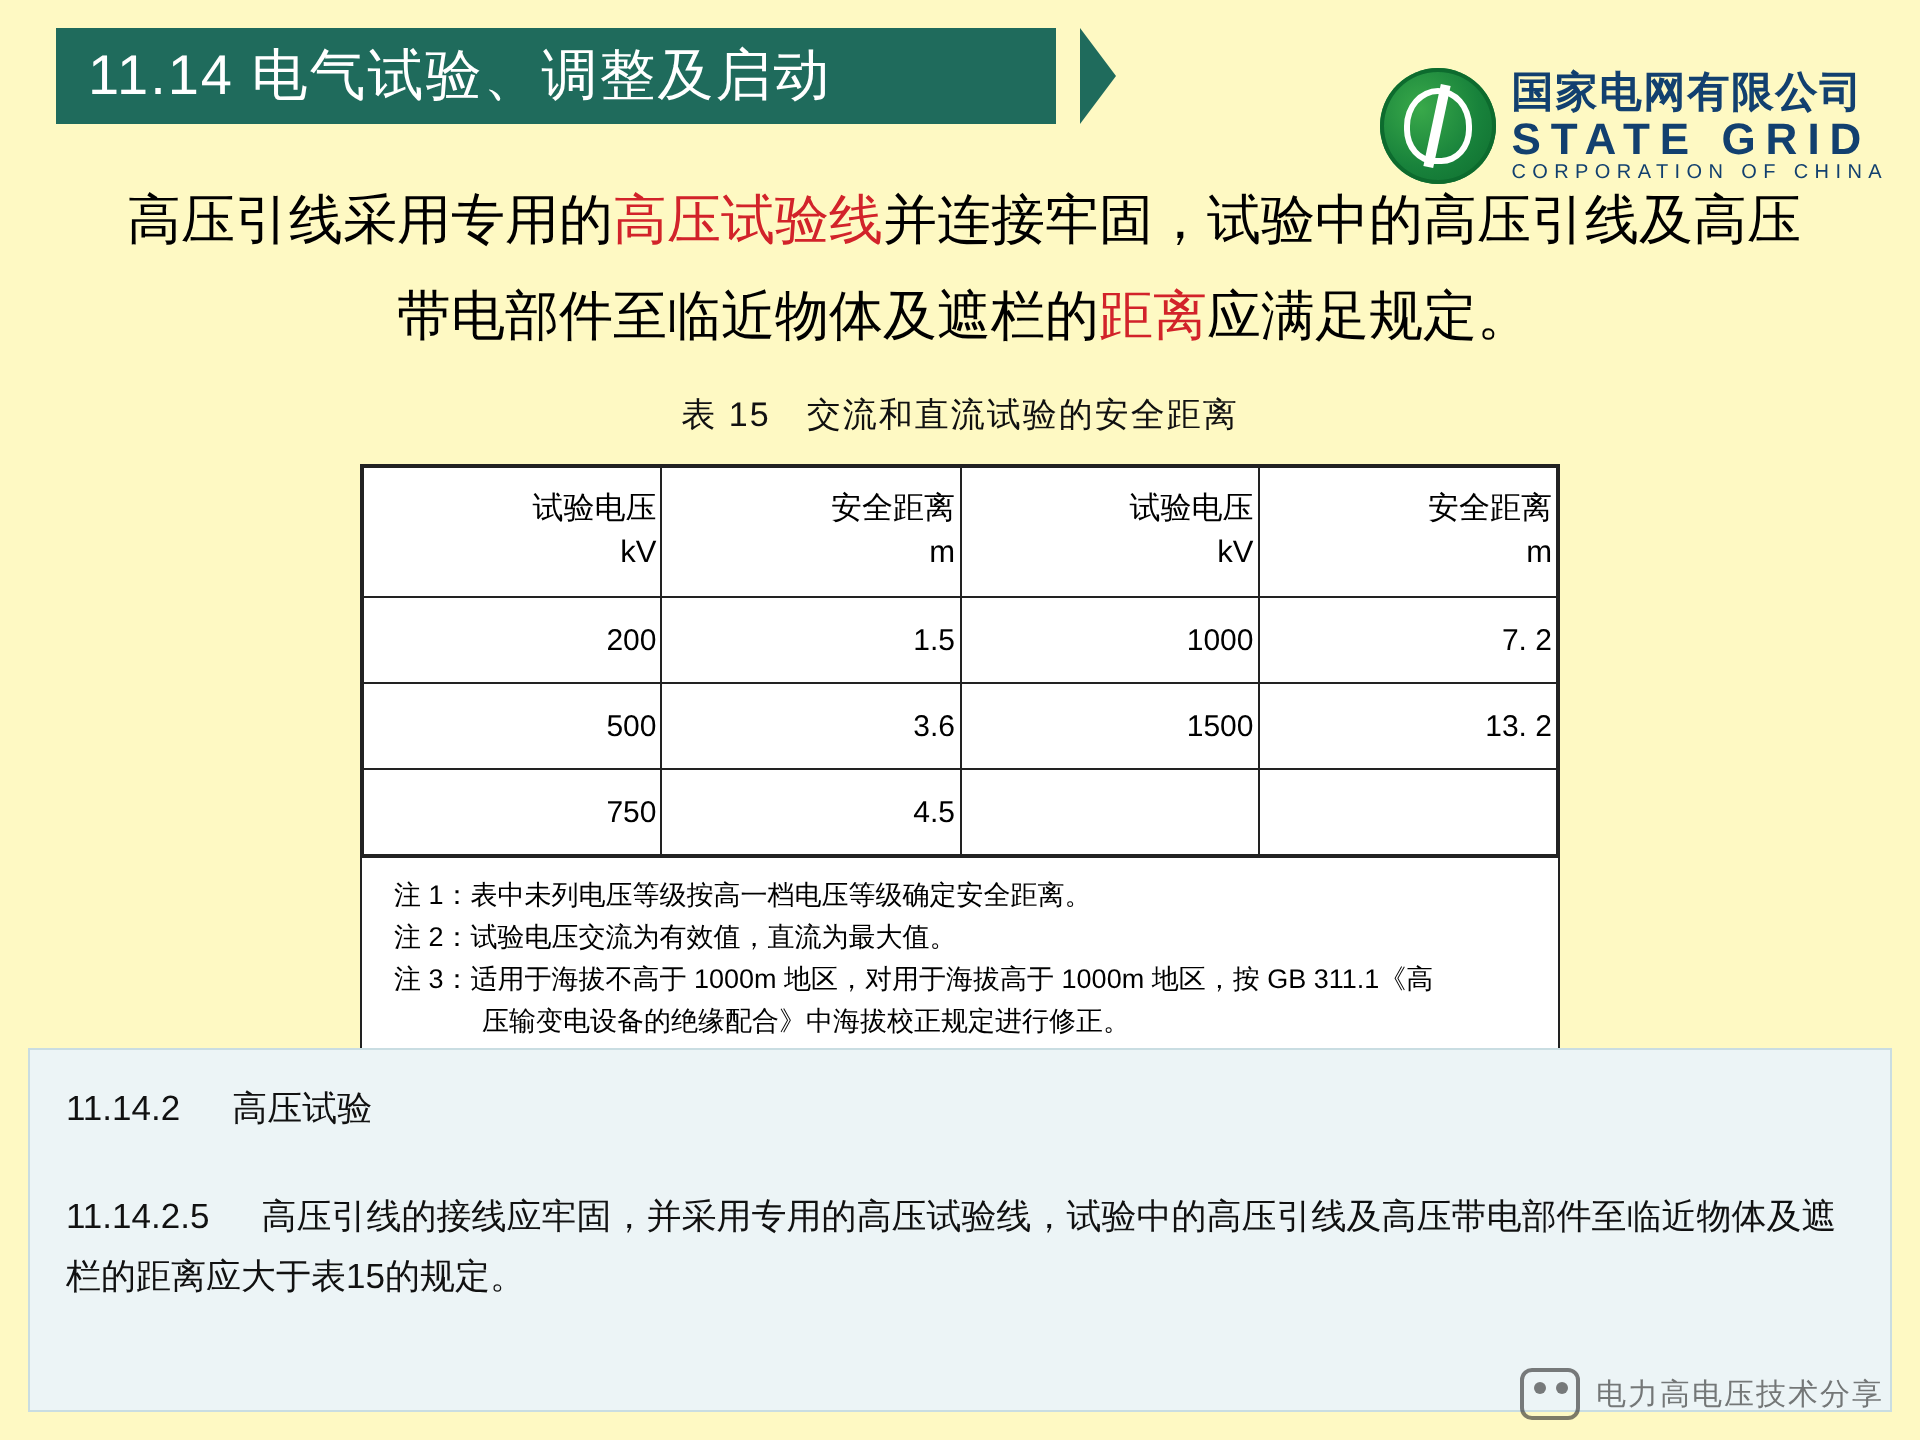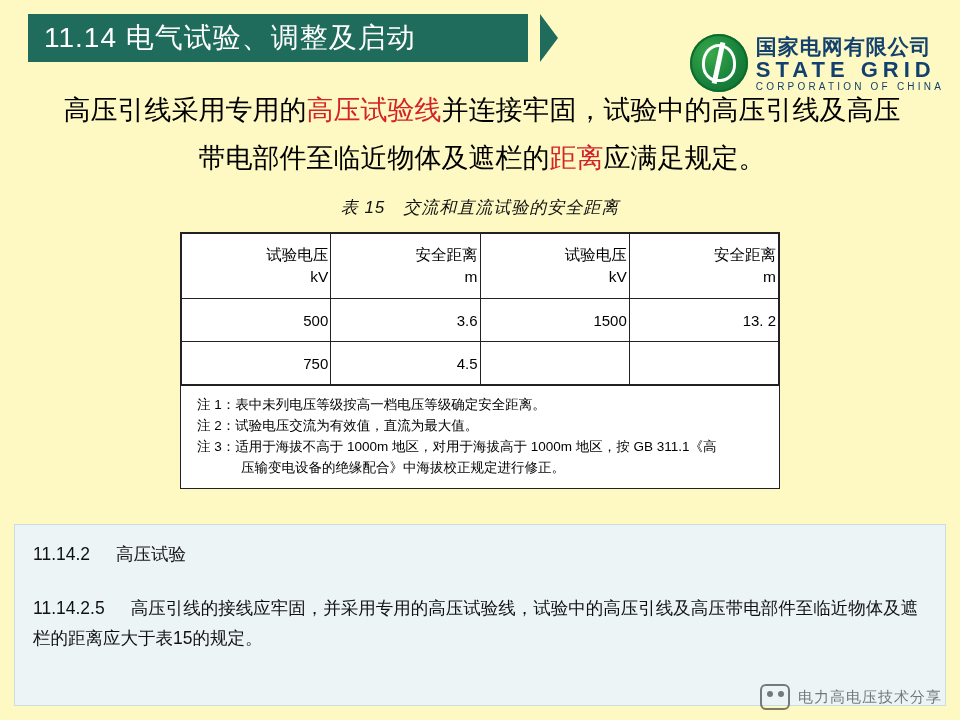--- a/index.html
+++ b/index.html
@@ -137,21 +137,20 @@
   
   .table-caption {
     position: absolute;
     left: 0;
     top: 196px;
     width: 960px;
     text-align: center;
     font-size: 17px;
     color: #111111;
     letter-spacing: 1px;
-    font-style: italic;
   }
   .table-caption .cap-gap {
     display: inline-block;
     width: 18px;
   }
 
   
   .tbl-wrap {
     position: absolute;
     left: 180px;
@@ -313,20 +312,26 @@
           <td class="head">
             <div>试验电压</div>
             <div>kV</div>
           </td>
           <td class="head">
             <div>安全距离</div>
             <div>m</div>
           </td>
         </tr>
         <tr>
+          <td>200</td>
+          <td>1.5</td>
+          <td>1000</td>
+          <td>7. 2</td>
+        </tr>
+        <tr>
           <td>500</td>
           <td>3.6</td>
           <td>1500</td>
           <td>13. 2</td>
         </tr>
         <tr>
           <td>750</td>
           <td>4.5</td>
           <td class="blank"></td>
           <td class="blank"></td>

